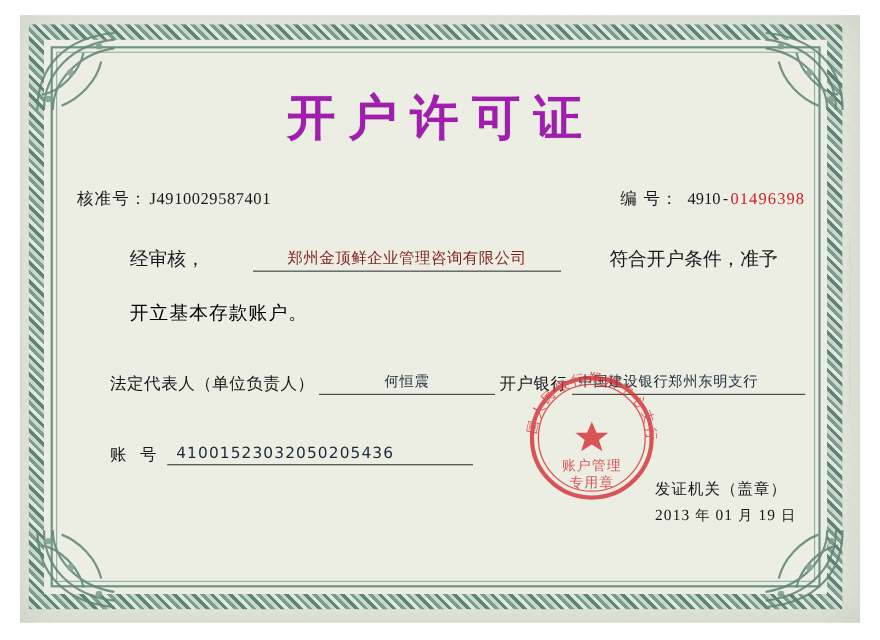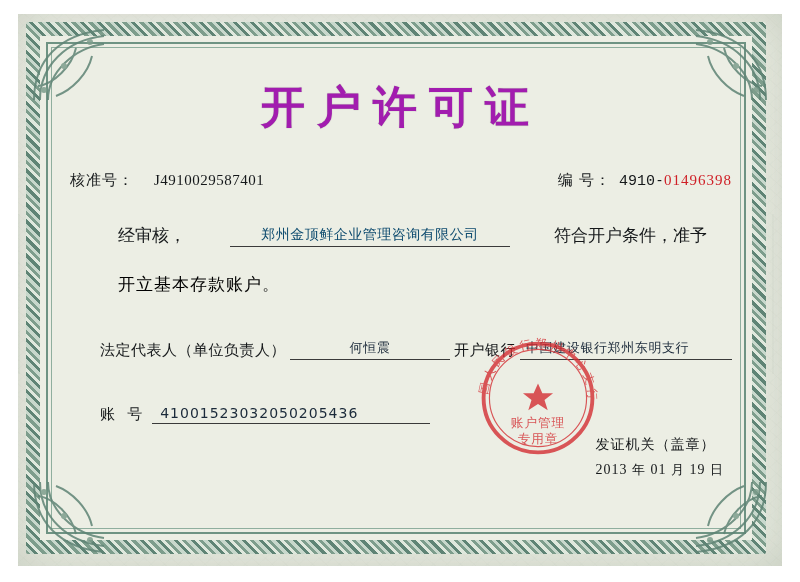--- a/index.html
+++ b/index.html
@@ -130,30 +130,30 @@
     display: flex;
     justify-content: space-between;
     align-items: baseline;
     margin-top: 34px;
     font-size: 15px;
     color: #15181a;
   }
   .approve-left { display: flex; align-items: baseline; }
   .approve-left .lbl { letter-spacing: 1px; }
   .approve-left .val {
-    margin-left: 20px;
+    margin-left: 2px;
     font-family: "Liberation Serif", serif;
     font-size: 15px;
     letter-spacing: 0.5px;
   }
   .approve-right { display: flex; align-items: baseline; }
   .approve-right .lbl { letter-spacing: 1px; }
   .approve-right .prefix {
     margin-left: 8px;
-    font-family: Liberation Mono, monospace;
+    font-family: Liberation Serif, serif;
   }
   .approve-right .dash { margin: 0 2px; }
   .approve-right .serial {
     color: #cf2027;
     font-family: "Liberation Serif", serif;
     letter-spacing: 1px;
   }
 
   .body-line1 {
     display: flex;
@@ -170,21 +170,21 @@
     flex: 0 0 auto;
     min-width: 272px;
     border-bottom: 1px solid #3a3a3a;
     text-align: center;
     padding: 0 4px 2px 4px;
     margin: 0 4px;
   }
   .fill .handwrite {
     font-family: "DejaVu Sans", "Liberation Sans", sans-serif;
     font-size: 14px;
-    color: #0c4a6e;
+    color: #7f1d1d;
     letter-spacing: 0.5px;
   }
 
   .body-line2 {
     margin-top: 26px;
     padding-left: 48px;
     font-size: 17px;
     color: #000000;
     letter-spacing: 1px;
   }

